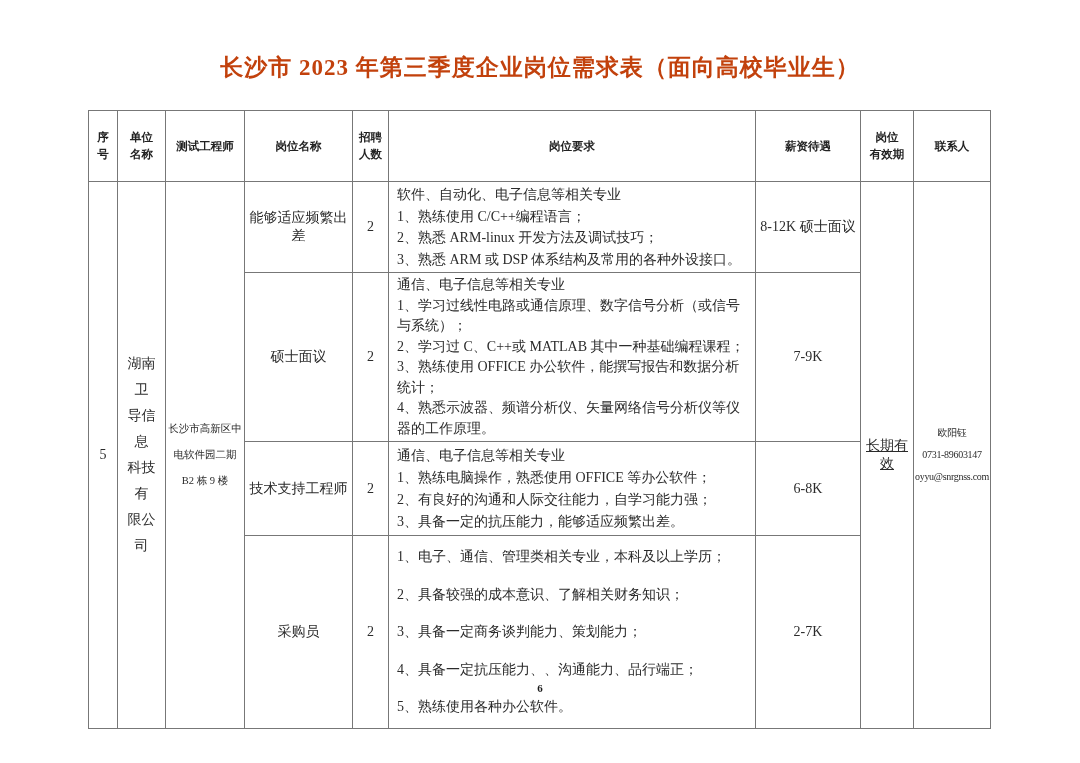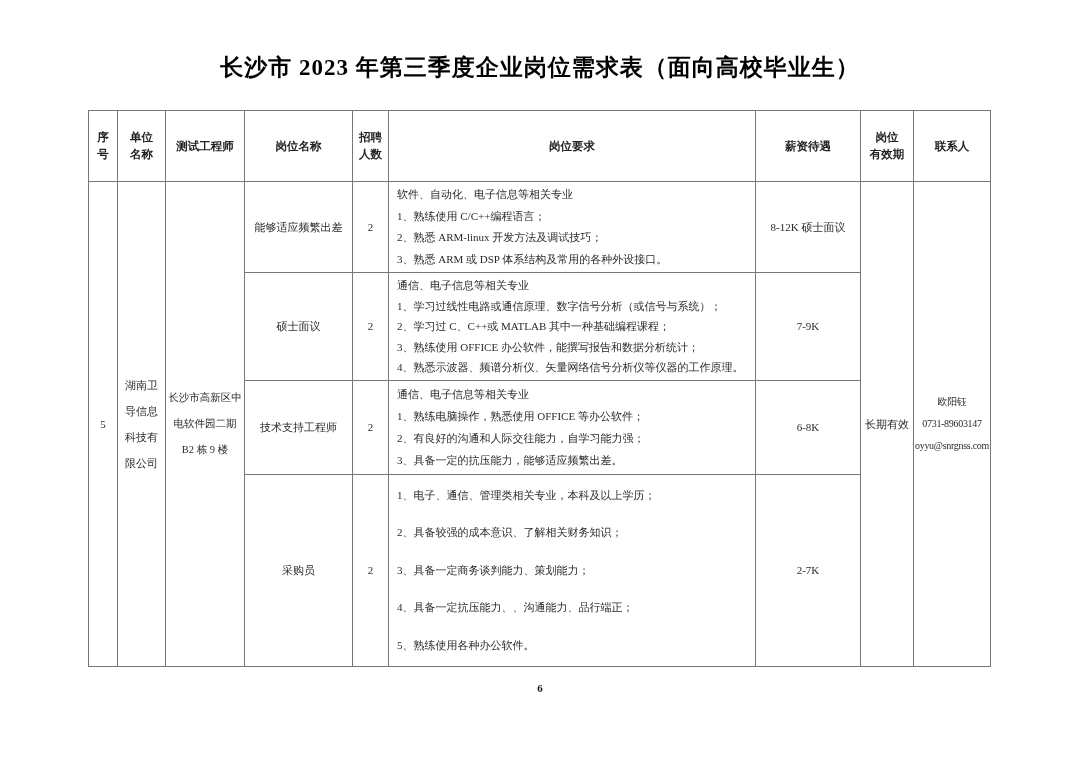--- a/index.html
+++ b/index.html
@@ -16,40 +16,40 @@
     overflow: hidden;
   }
   .doc-title {
     position: absolute;
     top: 52px;
     left: 0;
     width: 100%;
     text-align: center;
     font-size: 23px;
     font-weight: bold;
-    color: #000000;
+    color: #c2410c;
     letter-spacing: 1px;
     white-space: nowrap;
   }
   .table-wrap {
     position: absolute;
     left: 88px;
     top: 110px;
   }
   table.req-table {
     border-collapse: collapse;
     table-layout: fixed;
     width: 902px;
   }
   .req-table th, .req-table td {
     border: 1px solid #777777;
     padding: 1px 3px;
     vertical-align: middle;
     text-align: center;
-    font-size: 11px;
+    font-size: 14px;
     font-weight: normal;
     white-space: pre-line;
     overflow: hidden;
   }
   .req-table th {
     font-size: 11.5px;
     font-weight: bold;
     line-height: 17px;
     color: #222222;
   }
@@ -68,21 +68,21 @@
   .lh-r4 { line-height: 37.5px; }
   td.company-name-cell { line-height: 26px; }
   td.company-address-cell { line-height: 26px; font-size: 10.5px; padding: 1px 2px; }
   td.contact-cell {
     line-height: 22px;
     font-size: 10px;
     letter-spacing: -0.3px;
     padding: 1px 1px;
     word-break: break-all;
   }
-  td.validity-cell { padding: 1px 2px; }
+  td.validity-cell { padding: 1px 2px; text-decoration: underline; }
   .page-number {
     position: absolute;
     top: 682px;
     left: 0;
     width: 100%;
     text-align: center;
     font-size: 11px;
     font-weight: bold;
     color: #1a1a1a;
   }

